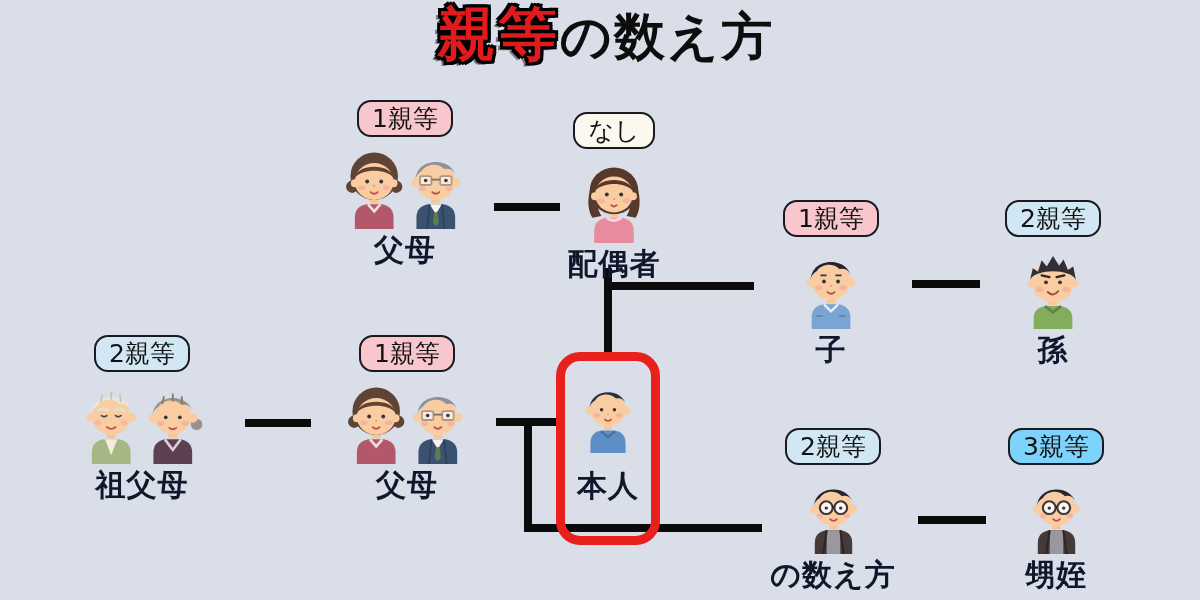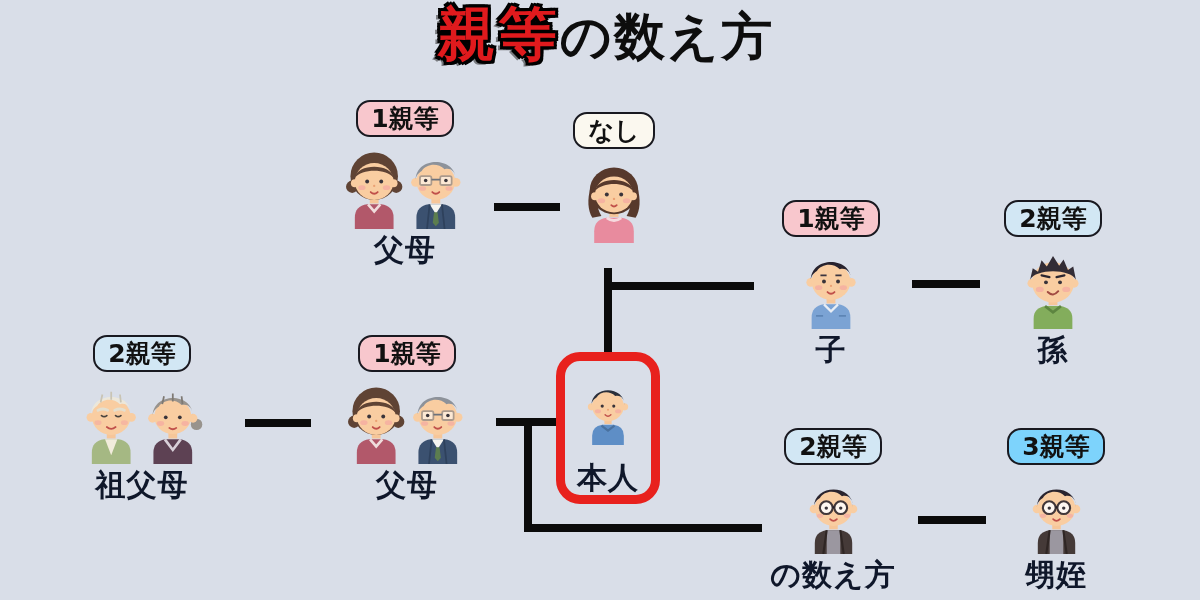--- a/index.html
+++ b/index.html
@@ -21,29 +21,29 @@
     padding-left: 12px;
   }
   .title .rest{font-size:51px;font-weight:800;color:#0d0d0d;letter-spacing:2px;}
   
   .line{position:absolute;background:#0b0b0b;z-index:1;}
   
   .node{position:absolute;width:170px;display:flex;flex-direction:column;
         align-items:center;gap:4px;z-index:2;}
   .badge{
     display:inline-block;border:2.5px solid #191920;border-radius:14px;
-    padding:1px 13px;font-size:25px;font-weight:700;color:#111;
+    padding:1px 13px;font-size:25px;font-weight:400;color:#111;
     line-height:31px;white-space:nowrap;background:#fff;
   }
   .label{font-size:30px;font-weight:bold;color:#0f172a;letter-spacing:1px;
          white-space:nowrap;line-height:34px;}
   .fig{display:block;}
   
   .self-box{
-    position:absolute;left:556px;top:352px;width:104px;height:152px;
+    position:absolute;left:556px;top:352px;width:104px;height:193px;
     border:9px solid #e8211d;border-radius:24px;z-index:2;
     display:flex;flex-direction:column;align-items:center;
     justify-content:flex-start;padding-top:12px;box-sizing:border-box;gap:16px;
   }
   .hidden-defs{position:absolute;width:0;height:0;overflow:hidden;}
 </style>
 </head>
 <body style="background: rgb(217, 222, 232);">
 
 <svg class="hidden-defs" aria-hidden="true">
@@ -234,20 +234,21 @@
       <use href="#sym-father" x="70" y="0" width="100" height="100"></use>
     </svg>
     <div class="label">父母</div>
   </div>
 
   <div class="node" style="left:529px;top:100px;margin-top:12px;">
     <div class="badge" style="background: rgb(251, 248, 239);">なし</div>
     <svg class="fig" width="90" height="90" viewBox="0 0 100 100">
       <use href="#sym-spouse" width="100" height="100"></use>
     </svg>
+    <div class="label">配偶者</div>
   </div>
 
   <div class="node" style="left:746px;top:200px;">
     <div class="badge" style="background: rgb(248, 199, 205);">1親等</div>
     <svg class="fig" width="88" height="88" viewBox="0 0 100 100">
       <use href="#sym-son" width="100" height="100"></use>
     </svg>
     <div class="label">子</div>
   </div>
 

